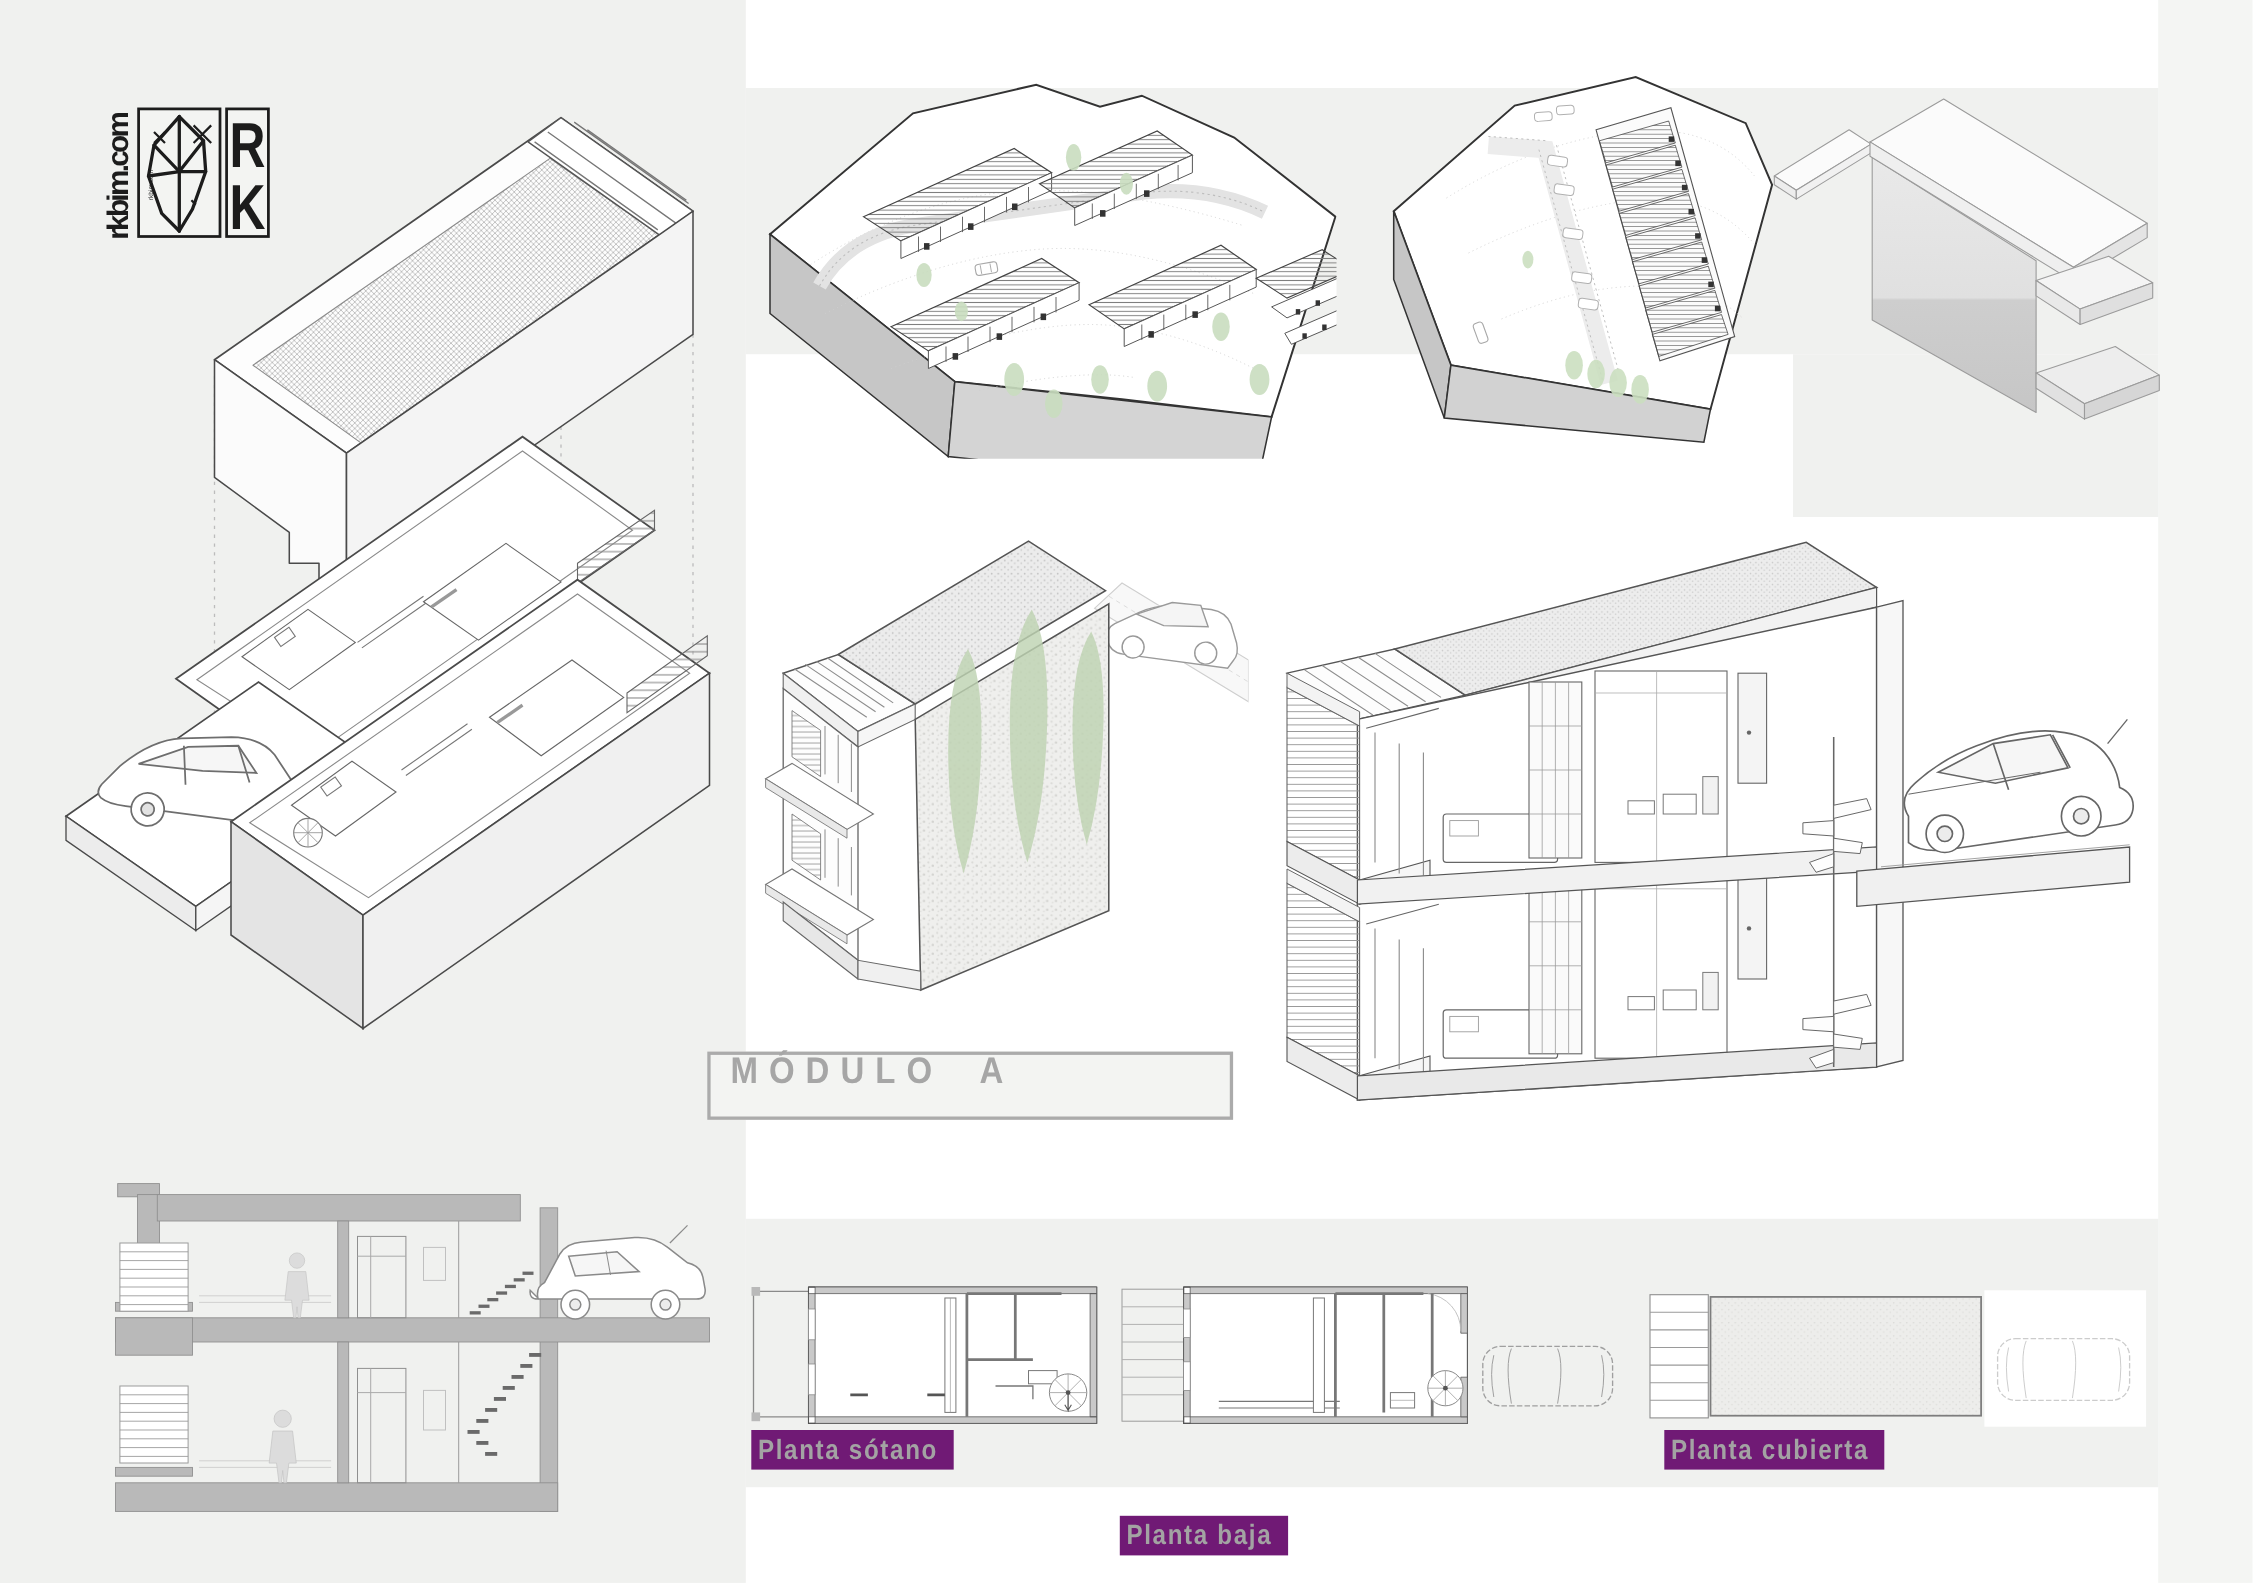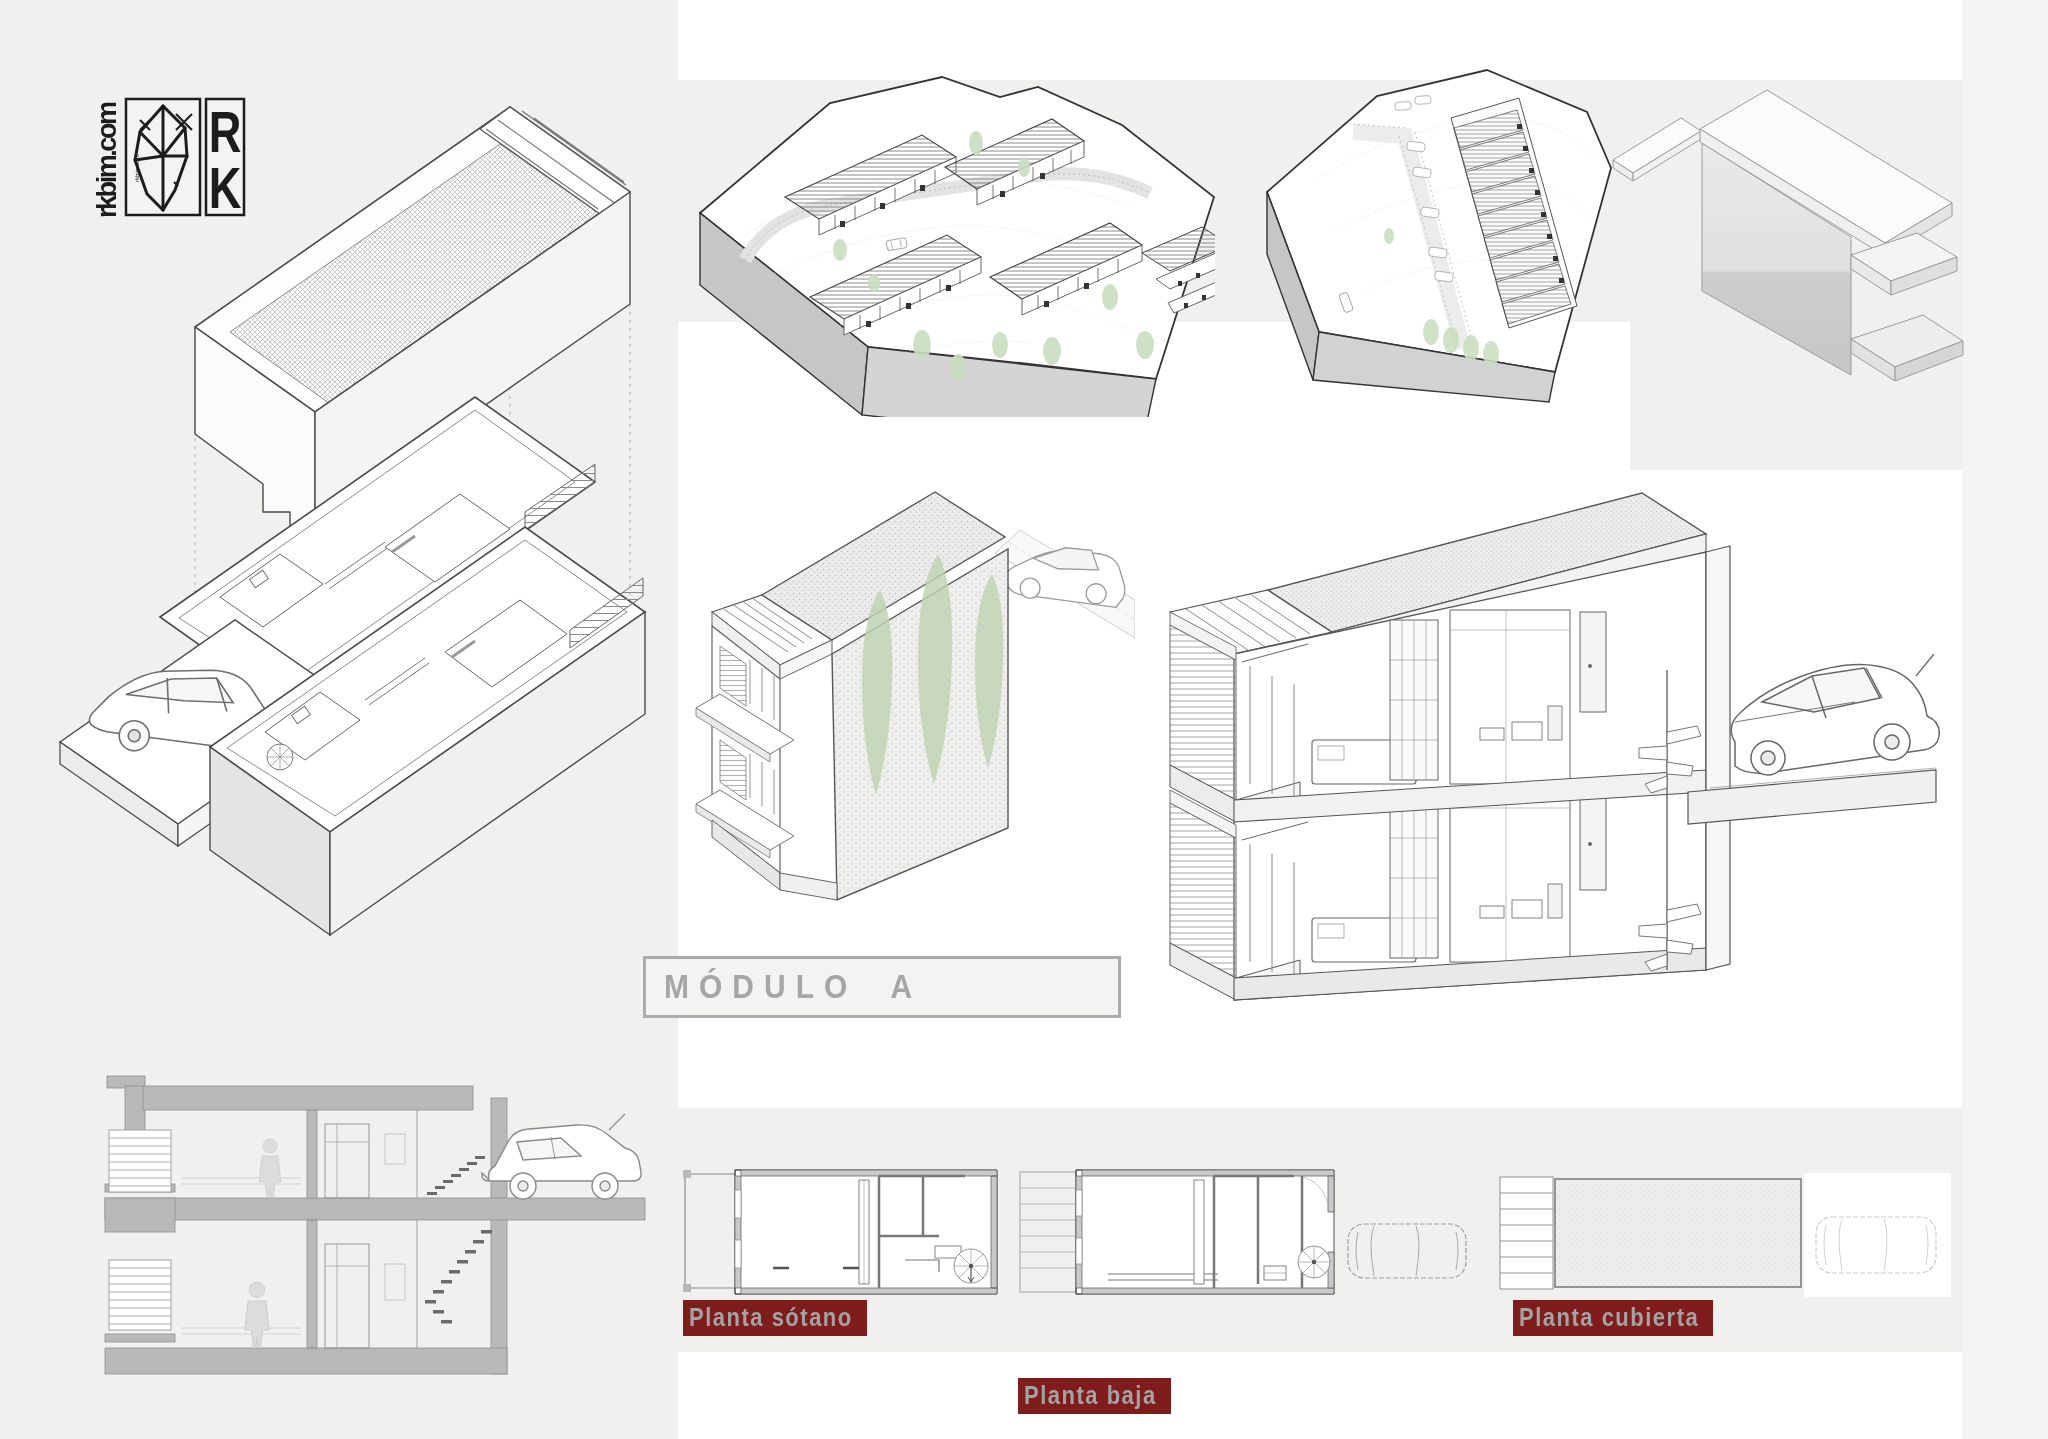--- a/index.html
+++ b/index.html
@@ -6,24 +6,24 @@
   #board{position:relative;width:2048px;height:1439px;background:#ffffff;overflow:hidden;
          font-family:"Liberation Sans", sans-serif;}
   .abs{position:absolute;}
   .bg{position:absolute;}
   .bg-left{left:0;top:0;width:678px;height:1439px;background:#f0f1ef;}
   .bg-right{left:1962px;top:0;width:86px;height:1439px;background:#f4f5f3;}
   .bg-topband{left:678px;top:80px;width:1284px;height:242px;background:#f0f1ef;}
   .bg-topband-ext{left:1630px;top:322px;width:332px;height:148px;background:#f0f1ef;}
   .bg-bottomband{left:678px;top:1108px;width:1284px;height:244px;background:#f0f1ef;}
   .title-box{left:643px;top:956px;width:478px;height:62px;background:#f3f4f2;
-             border:3px solid #ababab;box-sizing:border-box;display:flex;align-items:center;}
+             border:3px solid #ababab;box-sizing:border-box;display:flex;}
   .title-box span{color:#a6a6a6;font-weight:bold;font-size:30px;letter-spacing:10px;
                   word-spacing:16px;padding-left:18px;white-space:nowrap;transform:scaleY(1.12);}
-  .plan-label{height:36px;display:flex;align-items:center;background:#7f1d1d;padding:0 14px 0 6px;}
+  .plan-label{height:36px;display:flex;align-items:center;background:#701a75;padding:0 14px 0 6px;}
   .plan-label span{color:#a3a3a3;font-weight:bold;font-size:22px;letter-spacing:1.5px;
                    white-space:nowrap;transform:scaleY(1.15);}
   svg{display:block;}
 </style>
 </head>
 <body>
 
 <div id="board">
 
   <div class="bg bg-left"></div>

